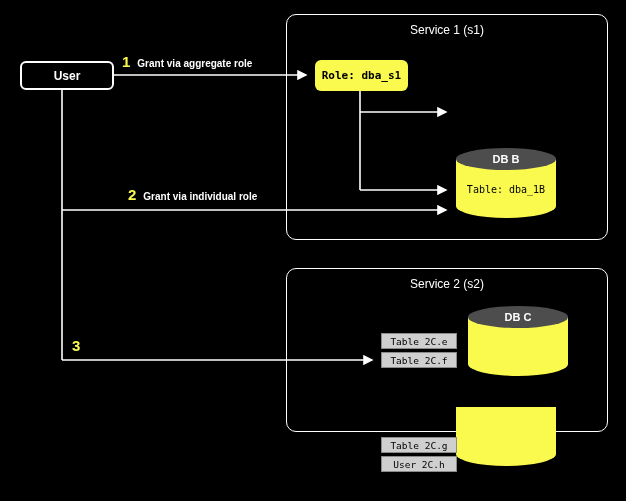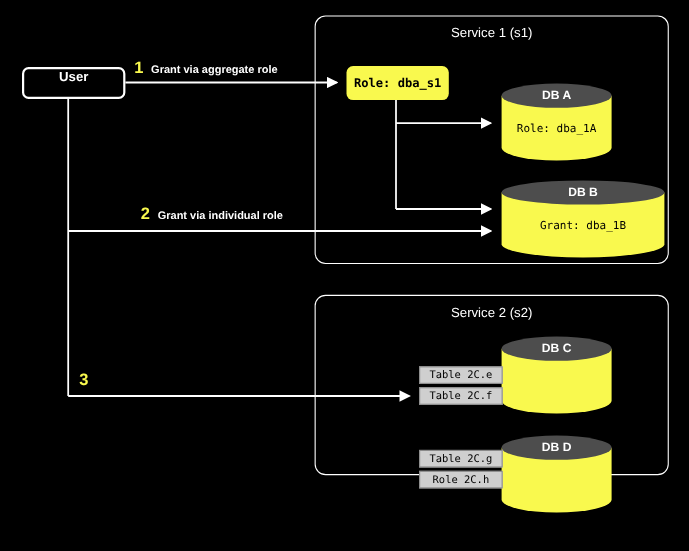--- a/index.html
+++ b/index.html
@@ -31,20 +31,21 @@
     position: absolute;
     left: 20px; top: 61px;
     width: 94px; height: 29px;
     border: 2px solid #fff;
     border-radius: 6px;
     background: #000;
     color: #fff;
     font-size: 12px;
     font-weight: bold;
     display: flex;
+    align-items: center;
     justify-content: center;
     box-sizing: border-box;
   }
 
   .edge-label {
     position: absolute;
     display: flex;
     align-items: baseline;
     white-space: nowrap;
   }
@@ -185,56 +186,46 @@
     <span class="num">3</span>
   </div>
 
   <div class="service" style="left:286px; top:14px; width:322px; height:226px;">
     <div class="svc-title">Service 1 (s1)</div>
 
     <div class="role-box" style="left:28px; top:45px; width:93px; height:31px;">
       <span>Role: dba_s1</span>
     </div>
 
-    <div class="cylinder" style="left:169px; top:61px;">
-      <div class="cyl-body"></div>
-      <div class="cyl-top">
-        <span>DB A</span>
-      </div>
-      <div class="cyl-chip">Role: dba_1A</div>
-    </div>
-
-    <div class="cylinder" style="left:169px; top:149px;padding-left:48px;">
+
+    <div class="cylinder" style="left:169px; top:133px;">
       <div class="cyl-body"></div>
       <div class="cyl-top">
         <span>DB B</span>
       </div>
-      <div class="cyl-chip">Grant: dba_1B</div>
+      <div class="cyl-chip">Table: dba_1B</div>
     </div>
   </div>
 
   <div class="service" style="left:286px; top:268px; width:322px; height:164px;">
     <div class="svc-title">Service 2 (s2)</div>
 
-    <div class="cylinder" style="left:169px; top:37px;text-align:right;">
+    <div class="cylinder" style="left:181px; top:37px;text-align:right;">
       <div class="cyl-body"></div>
       <div class="cyl-top">
         <span>DB C</span>
       </div>
     </div>
     <div class="table-stack" style="left:94px; top:64px;">
       <div class="table-chip">Table 2C.e</div>
       <div class="table-chip">Table 2C.f</div>
     </div>
 
     <div class="cylinder" style="left:169px; top:127px;">
       <div class="cyl-body"></div>
-      <div class="cyl-top">
-        <span>DB D</span>
-      </div>
-    </div>
-    <div class="table-stack" style="left:94px; top:140px;">
+    </div>
+    <div class="table-stack" style="left:94px; top:168px;">
       <div class="table-chip">Table 2C.g</div>
-      <div class="table-chip">Role 2C.h</div>
+      <div class="table-chip">User 2C.h</div>
     </div>
   </div>
 
 </div>
 
 </body></html>

